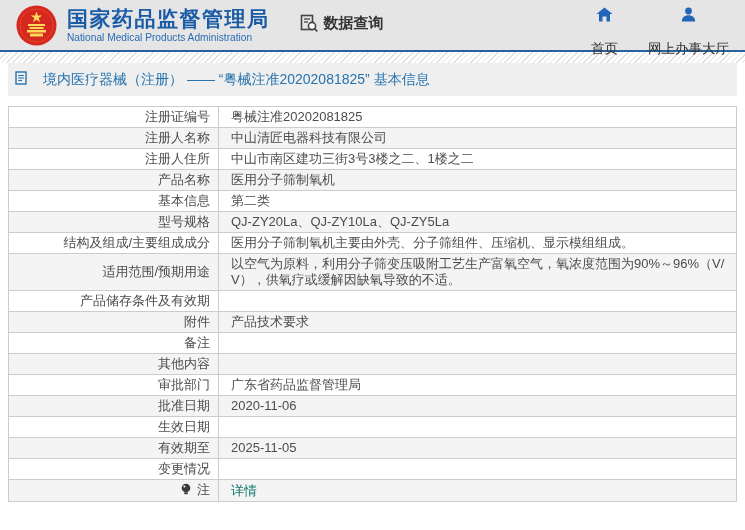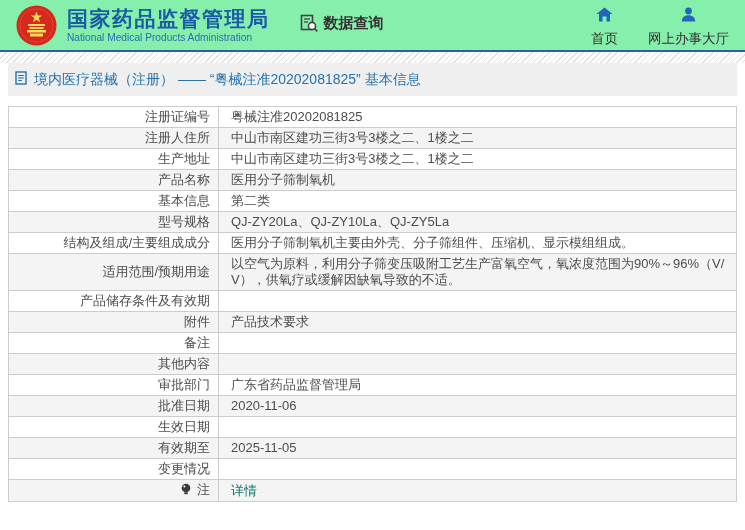--- a/index.html
+++ b/index.html
@@ -10,21 +10,21 @@
     color: #4c4c4c;
   }
 
   
   .header {
     height: 50px;
     display: flex;
     align-items: center;
     padding-left: 16px;
     position: relative;
-    background: #86efac;
+    background: #e5e5e5;
   }
   .logo { width: 41px; height: 41px; flex: 0 0 auto; cursor: pointer; }
   .org-block { margin-left: 10px; line-height: 1.1; }
   .org-name {
     font-size: 21px;
     font-weight: bold;
     color: #1a5ba6;
     letter-spacing: 1.5px;
   }
   .org-en { font-size: 10.2px; color: #2a6db5; margin-top: 2px; }
@@ -42,42 +42,42 @@
     position: absolute;
     right: 16px;
     top: 7px;
     display: flex;
     gap: 30px;
   }
   .nav-item {
     display: flex;
     flex-direction: column;
     align-items: center;
-    gap: 5px;
+    gap: 15px;
     font-size: 13.5px;
     color: #333;
     cursor: pointer;
   }
 
   
   .blue-line { height: 2px; background: #26639f; }
   .hatch-strip {
     height: 11px;
     background: repeating-linear-gradient(135deg, #e0e0e0 0px, #e0e0e0 1px, #ffffff 1px, #ffffff 4px);
   }
 
   
   .title-bar {
     margin: 0 8px;
     height: 33px;
     background: #efefef;
     display: flex;
     align-items: center;
     padding-left: 7px;
-    gap: 7px;
+    gap: 16px;
     color: #2673ae;
     font-size: 14px;
   }
 
   
   .table-wrap { margin: 10px 8px 12px 8px; }
   table.info-table {
     width: 100%;
     border-collapse: collapse;
     font-size: 13px;
@@ -178,31 +178,31 @@
       <span>注册证编号</span>
     </td>
     <td class="value-cell">
       <span>粤械注准20202081825</span>
       
     </td>
   </tr>
         <tr>
     <td class="label-cell">
       
+      <span>注册人名称</span>
+    </td>
+    <td class="value-cell">
+      <span>中山清匠电器科技有限公司</span>
+      
+    </td>
+  </tr>
+        <tr>
+    <td class="label-cell">
+      
       <span>注册人住所</span>
-    </td>
-    <td class="value-cell">
-      <span>中山市南区建功三街3号3楼之二、1楼之二</span>
-      
-    </td>
-  </tr>
-        <tr>
-    <td class="label-cell">
-      
-      <span>生产地址</span>
     </td>
     <td class="value-cell">
       <span>中山市南区建功三街3号3楼之二、1楼之二</span>
       
     </td>
   </tr>
         <tr>
     <td class="label-cell">
       
       <span>产品名称</span>

